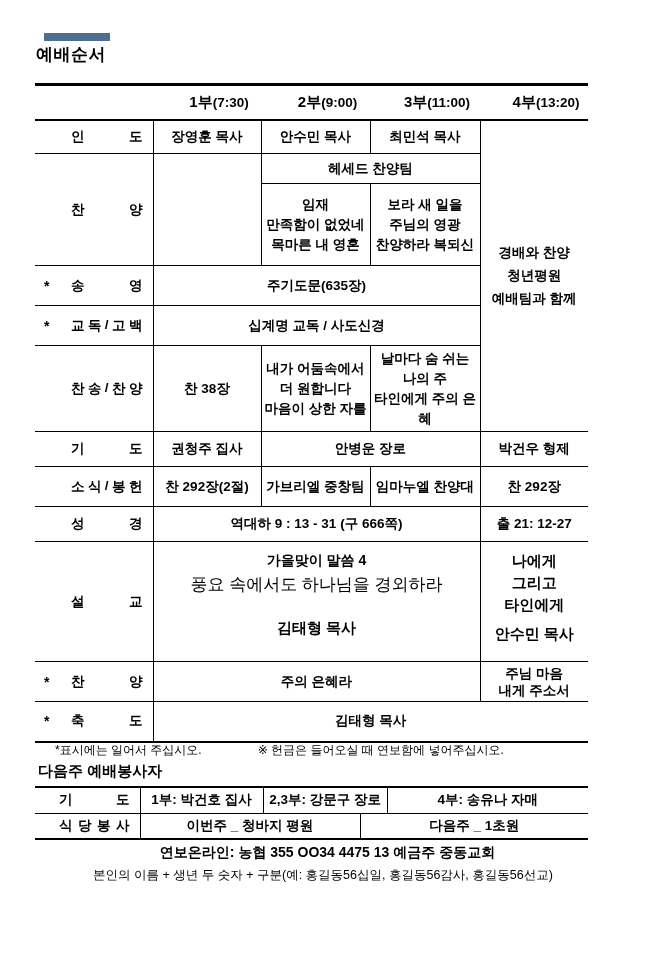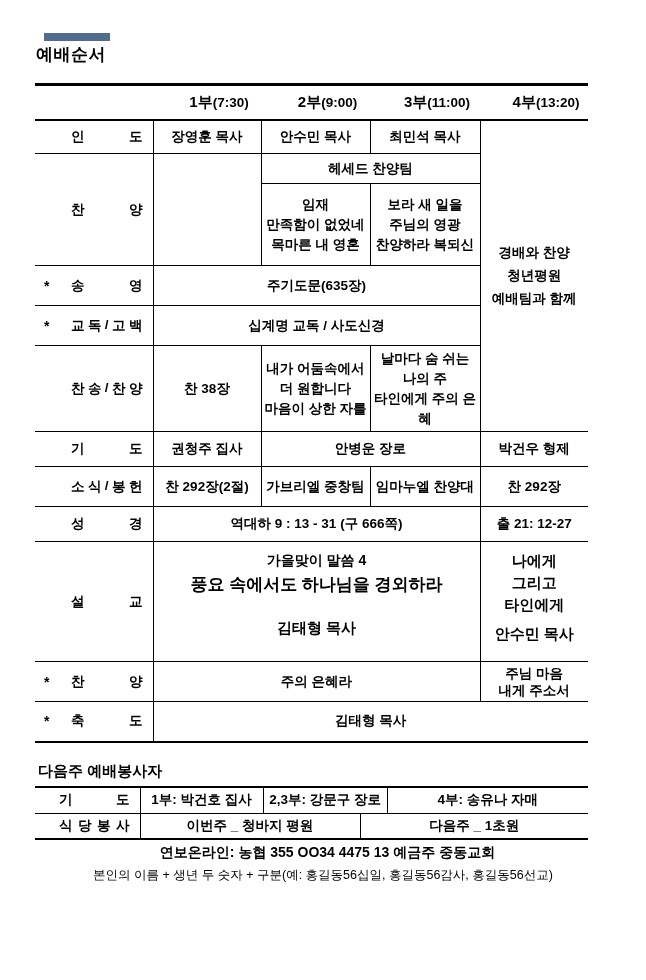--- a/index.html
+++ b/index.html
@@ -28,21 +28,21 @@
 
   .label-cell { position:relative; font-weight:700; font-size:15px; }
   .label-inner { display:flex; justify-content:space-between; margin:0 10px 0 36px; }
   .star { position:absolute; left:9px; top:50%; transform:translateY(-50%); font-size:14px; font-weight:700; }
 
   .songs { font-weight:400; font-size:12.5px; line-height:20px; }
   .team  { font-weight:500; font-size:13px; }
   .bu4-note { font-weight:500; font-size:13.5px; line-height:23px; }
 
   .sermon-main .s-line1 { font-size:14px; font-weight:700; margin-top:10px; }
-  .sermon-main .s-line2 { font-size:17px; font-weight:700; margin-top:3px; }
+  .sermon-main .s-line2 { font-size:17px; font-weight:400; margin-top:3px; }
   .sermon-main .s-preacher { font-size:15px; font-weight:700; margin-top:23px; }
   .sermon-bu4 .b-line { font-size:15px; font-weight:700; line-height:22px; }
   .sermon-bu4 .b-preacher { font-size:15px; font-weight:700; margin-top:9px; }
   .two-line { font-size:12.5px; font-weight:500; line-height:17px; }
   .scripture-txt { font-size:14px;margin-top:30px; }
 
   
   .footnote { position:absolute; left:35px; top:742px; width:553px; font-size:12px; font-weight:500; display:flex; }
   .footnote .fn-left { margin-left:20px; }
   .footnote .fn-right { margin-left:56px; }
@@ -254,20 +254,24 @@
             <div class="label-inner">
               <span>축</span>
               <span>도</span>
             </div>
           </td>
         <td class="last" colspan="4">김태형 목사</td>
       </tr>
     </tbody>
   </table>
 
+  <div class="footnote">
+    <span class="fn-left">*표시에는 일어서 주십시오.</span>
+    <span class="fn-right">※ 헌금은 들어오실 때 연보함에 넣어주십시오.</span>
+  </div>
 
   <div class="nw-heading">다음주 예배봉사자</div>
 
   <table class="nw">
     <colgroup>
       <col style="width:105px">
         <col style="width:123px">
         <col style="width:97px">
         <col style="width:27px">
         <col style="width:201px">

